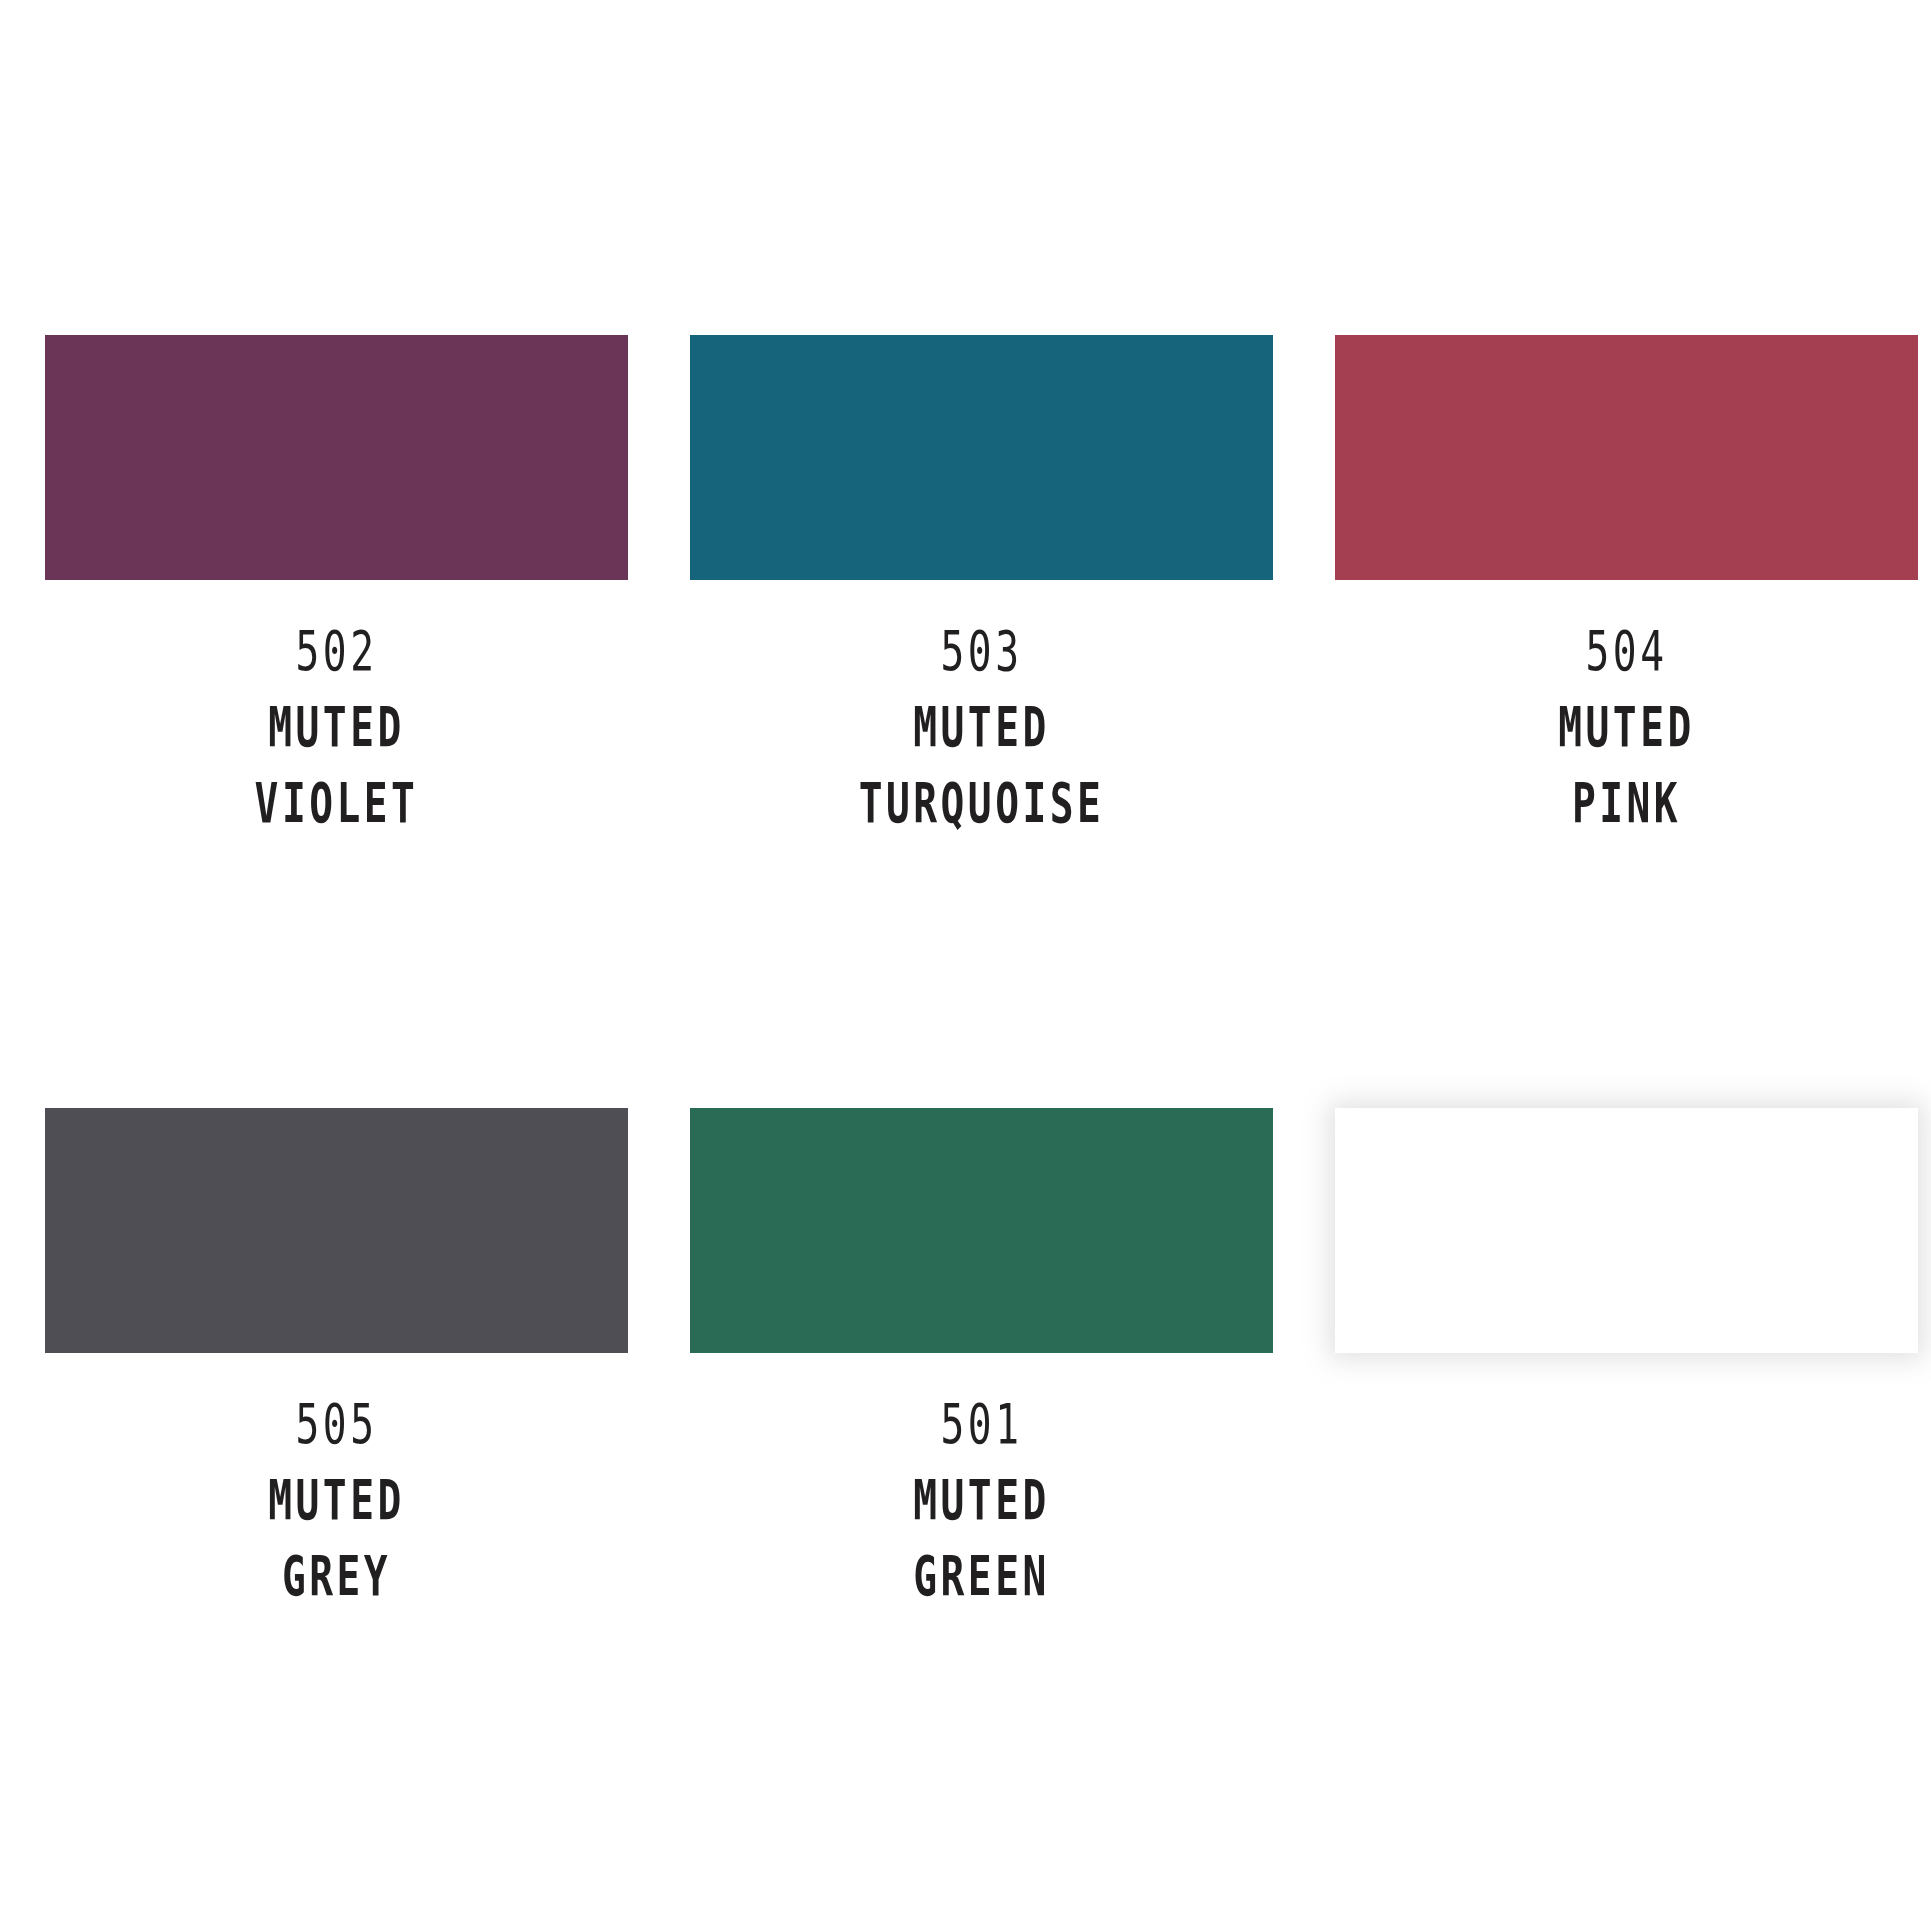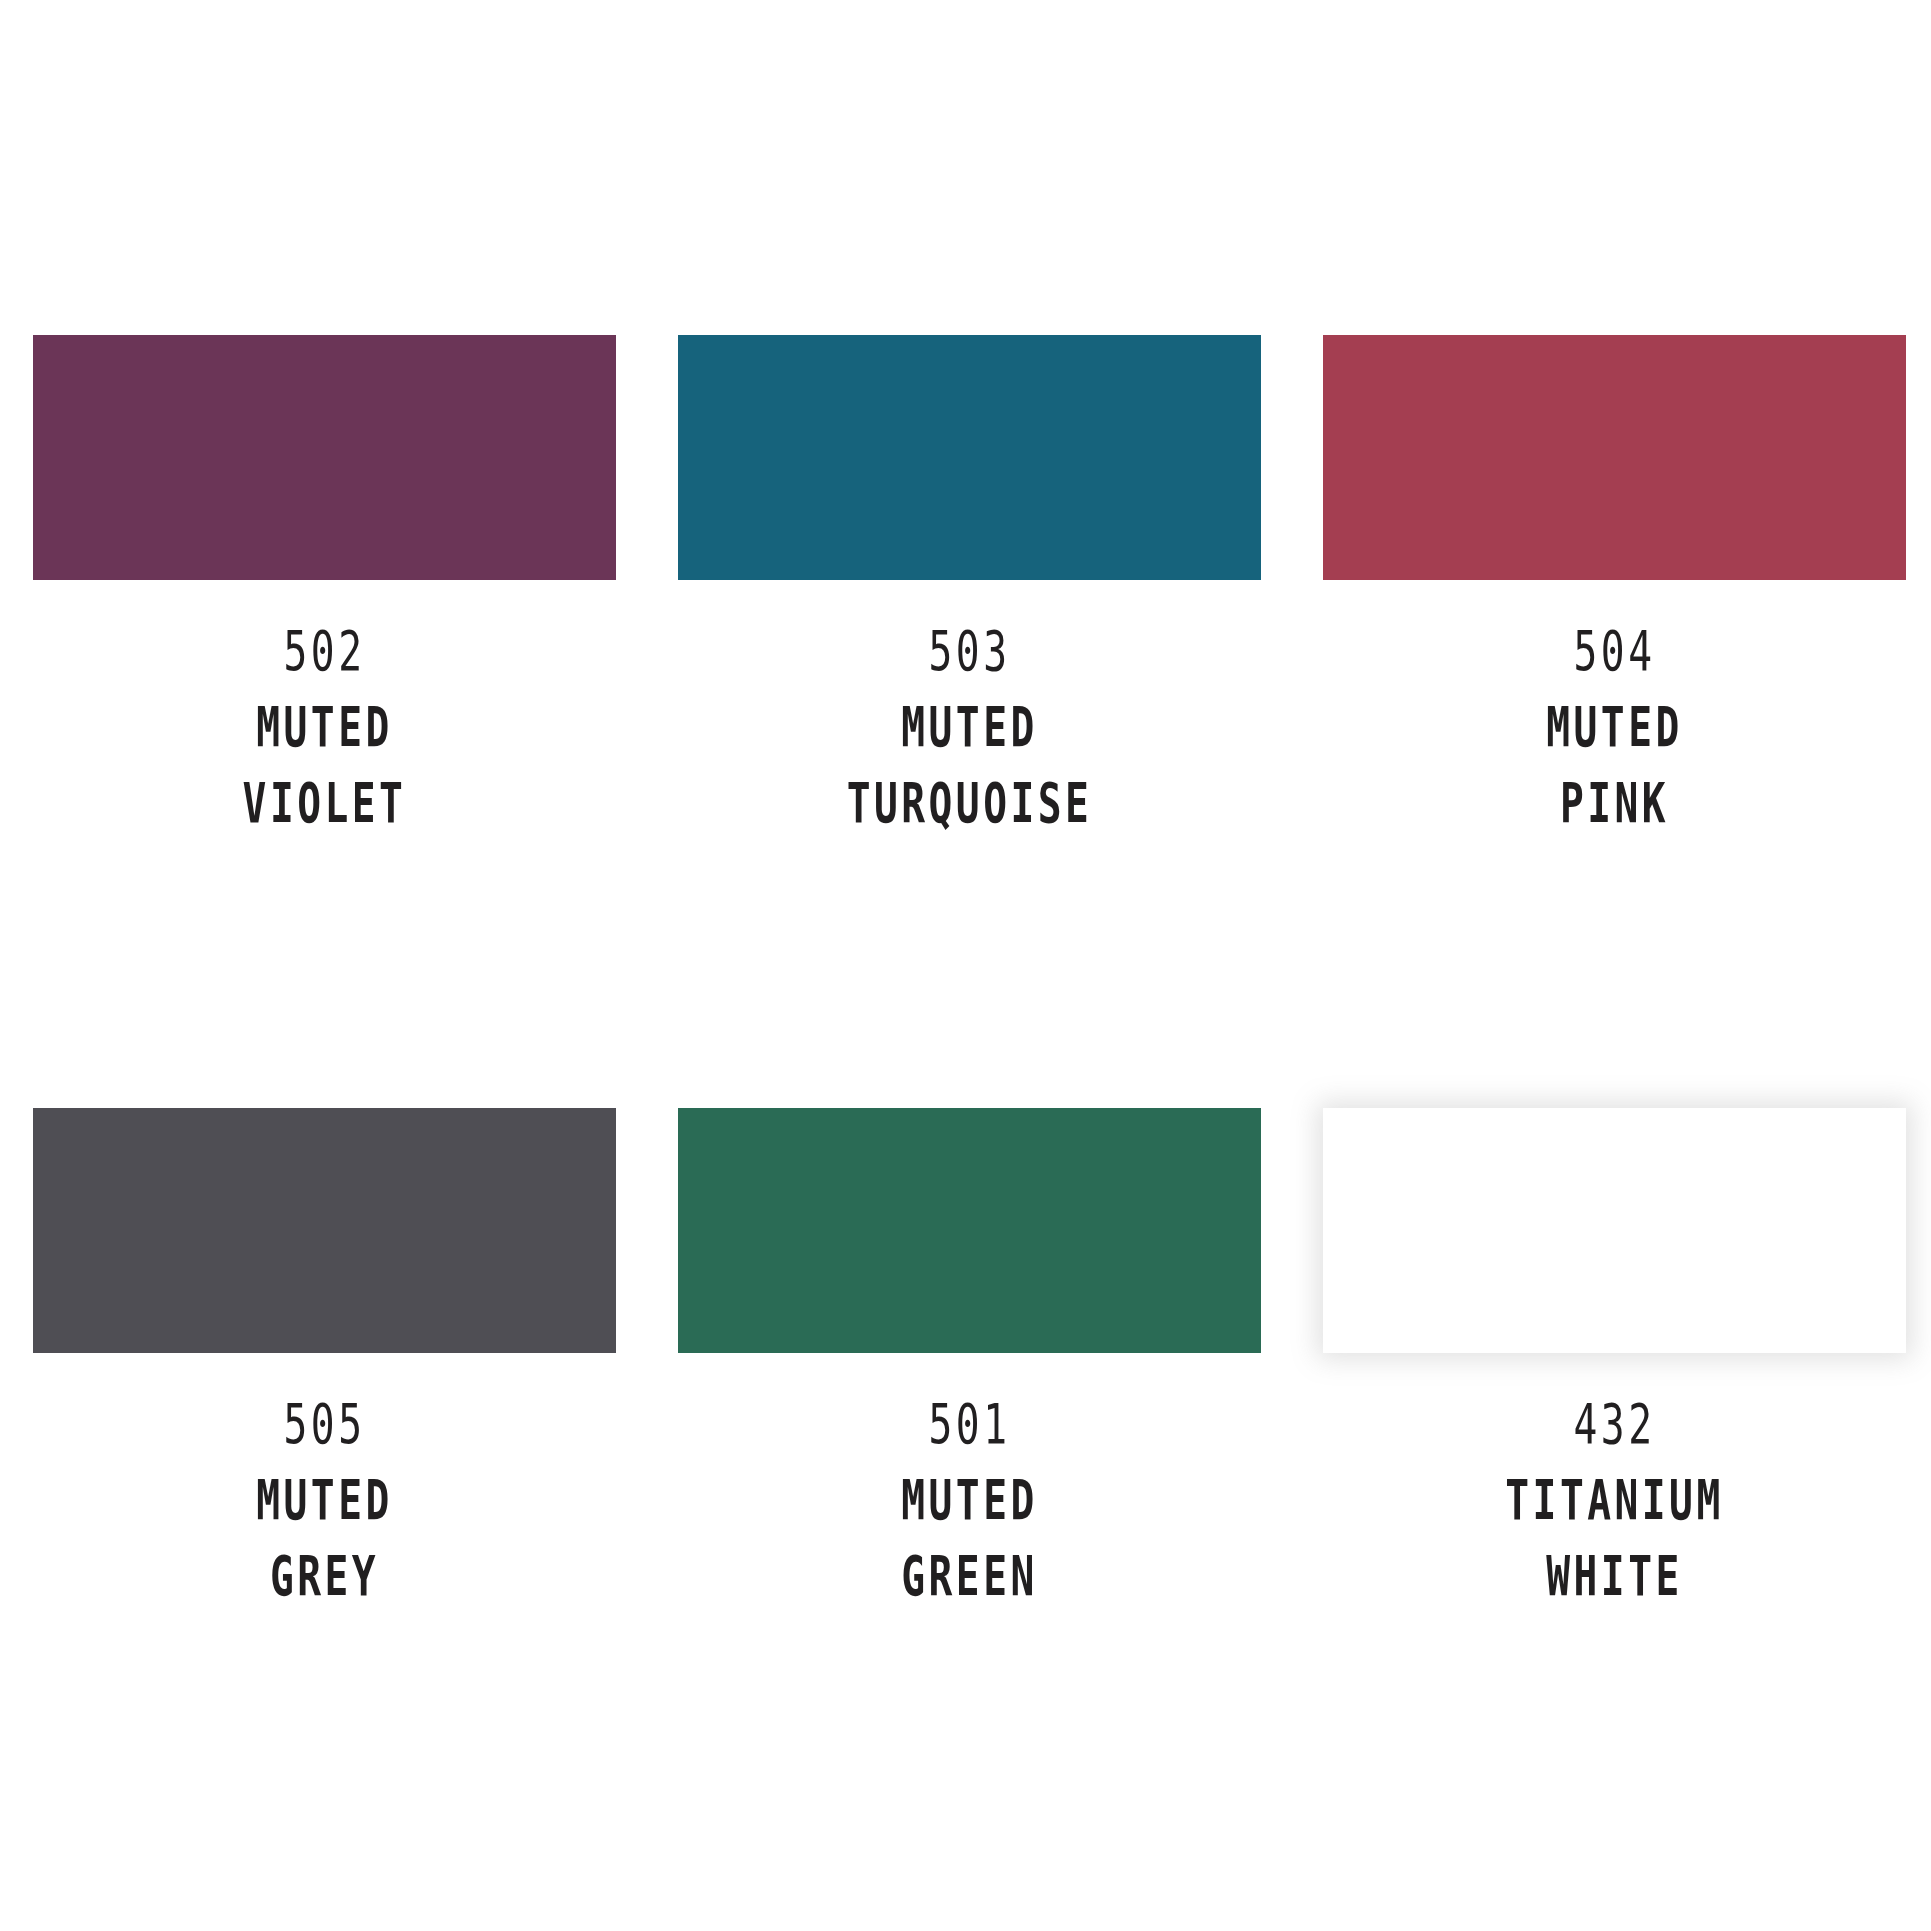--- a/index.html
+++ b/index.html
@@ -14,21 +14,21 @@
     font-family: "Liberation Sans", "DejaVu Sans", sans-serif;
     overflow: hidden;
   }
 
   #swatch-board {
     position: relative;
     width: 1931px;
     height: 1931px;
     background: #ffffff;
     box-sizing: border-box;
-    padding: 335px 33px 0 33px;
+    padding: 335px 33px 0 45px;
   }
 
   .swatch-grid {
     display: grid;
     grid-template-columns: repeat(3, 583px);
     grid-template-rows: repeat(2, auto);
     column-gap: 62px;
     row-gap: 277px;
     width: 1865px;
   }
@@ -125,22 +125,17 @@
       <div class="swatch-chip" style="background-color: rgb(42, 107, 85);"></div>
       <div class="swatch-caption">
         <span class="swatch-code" style="color: rgb(33, 31, 32);">501</span>
         <span class="swatch-name-line" style="color: rgb(33, 31, 32);">MUTED</span>
         <span class="swatch-name-line" style="color: rgb(33, 31, 32);">GREEN</span>
       </div>
     </div>
 
     <div class="swatch-cell">
       <div class="swatch-chip has-shadow" style="background-color: rgb(255, 255, 255);"></div>
-      <div class="swatch-caption">
-        <span class="swatch-code" style="color: rgb(33, 31, 32);">432</span>
-        <span class="swatch-name-line" style="color: rgb(33, 31, 32);">TITANIUM</span>
-        <span class="swatch-name-line" style="color: rgb(33, 31, 32);">WHITE</span>
-      </div>
     </div>
 
   </div>
 </div>
 
 
 </body></html>

